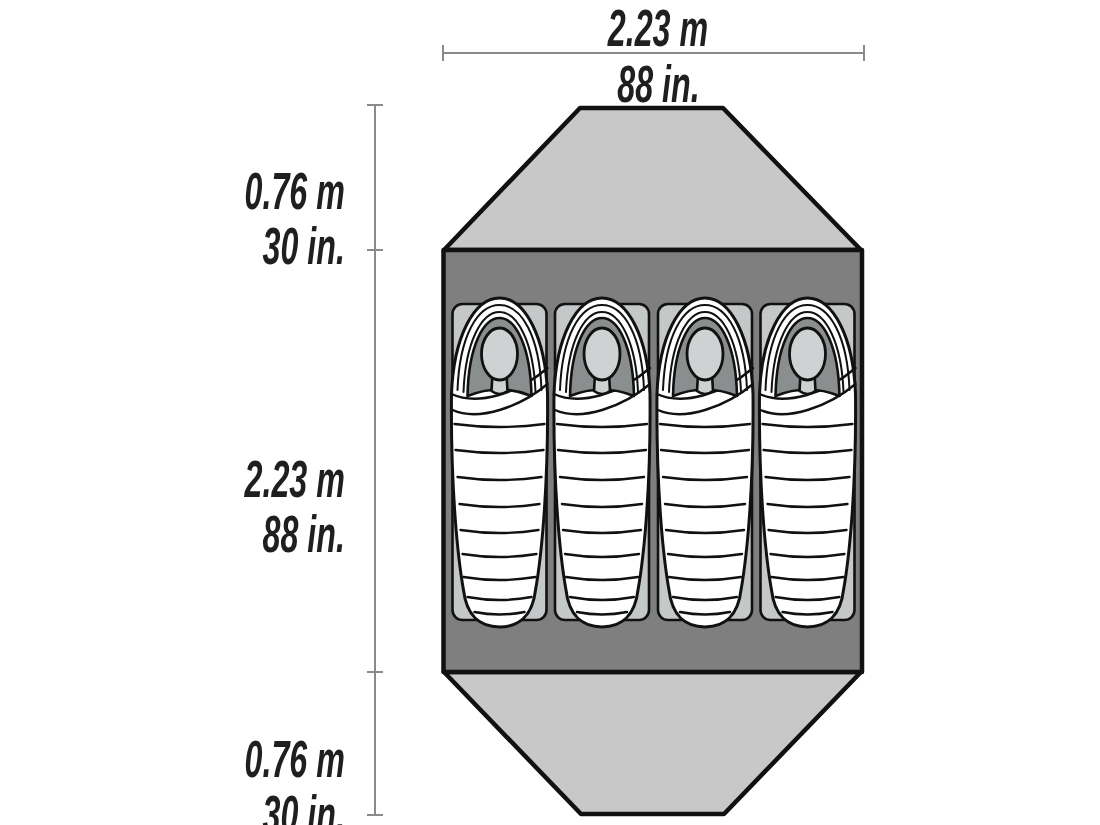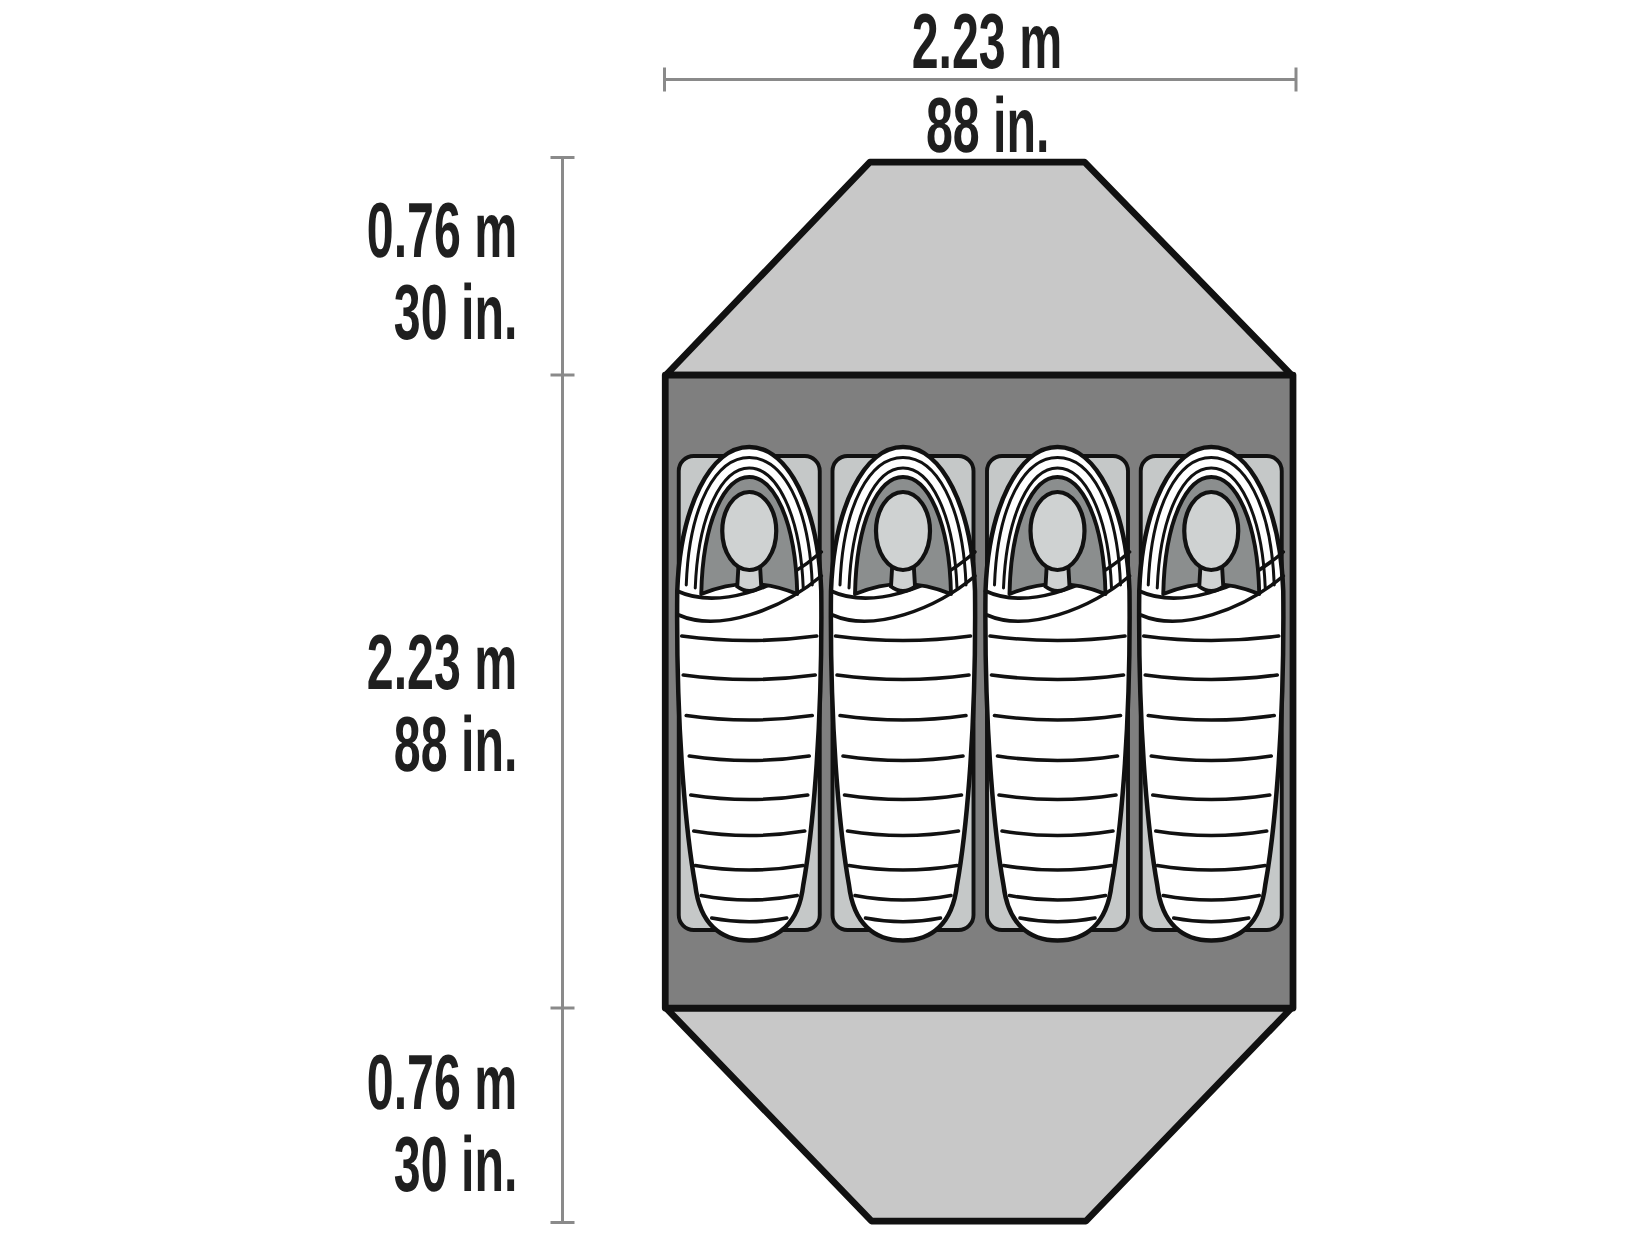--- a/index.html
+++ b/index.html
@@ -7,20 +7,21 @@
     padding: 0;
     background: #ffffff;
   }
   .canvas {
     position: relative;
     width: 1100px;
     height: 825px;
     background: #ffffff;
     overflow: hidden;
     font-family: "Liberation Sans", sans-serif;
+    font-style: italic;
   }
   .diagram-svg {
     position: absolute;
     left: 0;
     top: 0;
   }
   .dim-label {
     position: absolute;
     font-weight: bold;
     color: #1f1f1f;
@@ -31,21 +32,21 @@
   .dim-label .cond {
     display: inline-block;
     transform: scaleX(0.62);
     letter-spacing: 0px;
   }
   
   .top-metric    { left: 208px; width: 900px; text-align: center; top: 2px; }
   .top-imperial  { left: 208px; width: 900px; text-align: center; top: 58px; }
   .top-metric .cond, .top-imperial .cond { transform-origin: 50% 0; }
   
-  .left-label { right: 755px; text-align: right; }
+  .left-label { right: 755px; text-align: right; margin-top: 37px; }
   .left-label .cond { transform-origin: 100% 0; }
   .pair-vest-top { top: 128px; }
   .pair-body     { top: 416px; }
   .pair-vest-bot { top: 696px; }
   .line-gap { margin-top: 2px; }
 
   .outline-heavy { stroke: #111111; stroke-width: 4.5; stroke-linejoin: round; }
   .outline-bag   { stroke: #111111; stroke-width: 3;   stroke-linejoin: round; }
   .seam          { stroke: #111111; stroke-width: 2.4; fill: none; stroke-linecap: round; }
   .seam-thin     { stroke: #111111; stroke-width: 2;   fill: none; stroke-linecap: round; }

